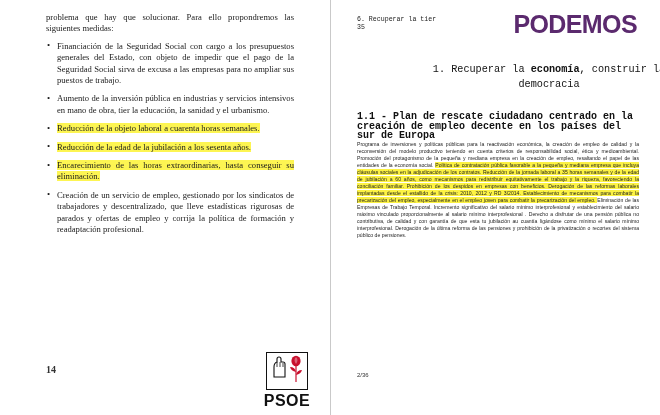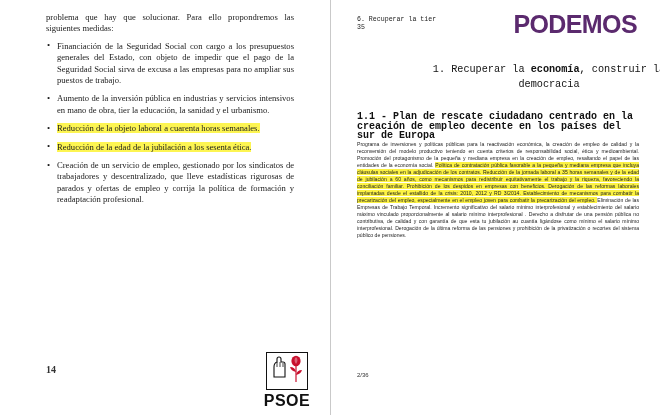--- a/index.html
+++ b/index.html
@@ -221,21 +221,22 @@
 
   <div class="left-doc">
     <div class="left-inner">
 
       <p class="intro">problema que hay que solucionar. Para ello propondremos las siguientes medidas:</p>
 
       <ul class="bullets">
         <li><span>Financiación de la Seguridad Social con cargo a los presupuestos generales del Estado, con objeto de impedir que el pago de la Seguridad Social sirva de excusa a las empresas para no ampliar sus puestos de trabajo.</span></li>
         <li><span>Aumento de la inversión pública en industrias y servicios intensivos en mano de obra, tier la educación, la sanidad y el urbanismo.</span></li>
         <li><span class="hl">Reducción de la objeto laboral a cuarenta horas semanales.</span></li>
-        <li><span class="hl">Reducción de la edad de la jubilación a los sesenta ética.</span></li>
+        <li><span class="hl">Reducción de la edad de la jubilación a los sesenta años.</span></li>
+        <li><span class="hl">Encarecimiento de las horas extraordinarias, hasta conseguir su eliminación.</span></li>
         <li><span>Creación de un servicio de empleo, gestionado por los sindicatos de trabajadores y descentralizado, que lleve estadísticas rigurosas de parados y ofertas de empleo y corrija la política de formación y readaptación profesional.</span></li>
       </ul>
     </div>
 
     <div class="left-pagenum">14</div>
 
     <div class="psoe-logo">
       <div class="psoe-box">
         <svg class="psoe-fist" viewBox="0 0 18 22">
           <path d="M3 21 L3 11 Q3 7 6 6 L6 3 Q6 1 8 1 Q10 1 10 3 L10 6 L12 6 Q14 6 14 8 L14 21 Z" fill="none" stroke="#111" stroke-width="1.1"></path>

